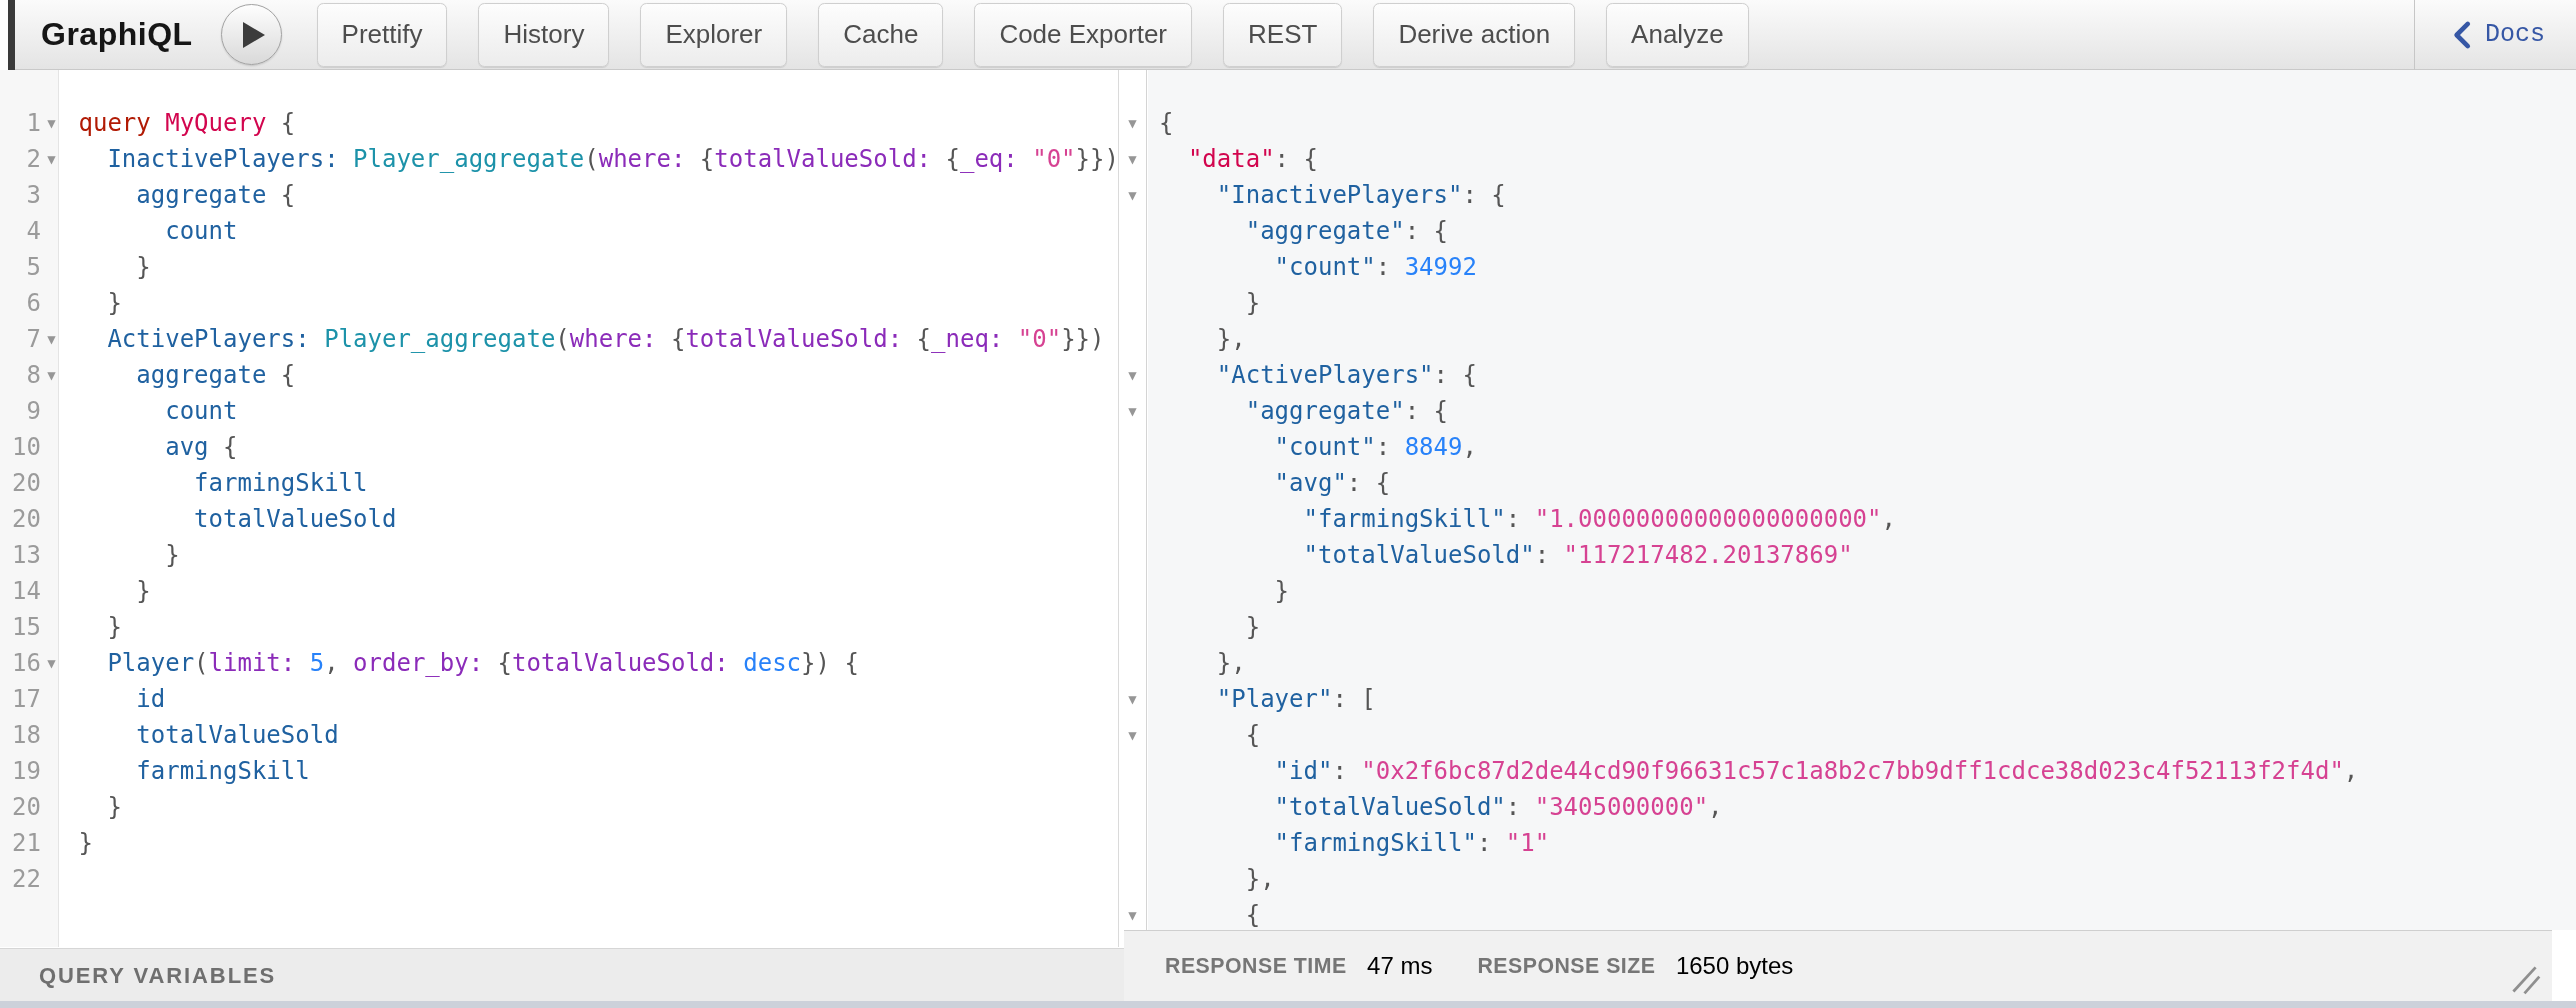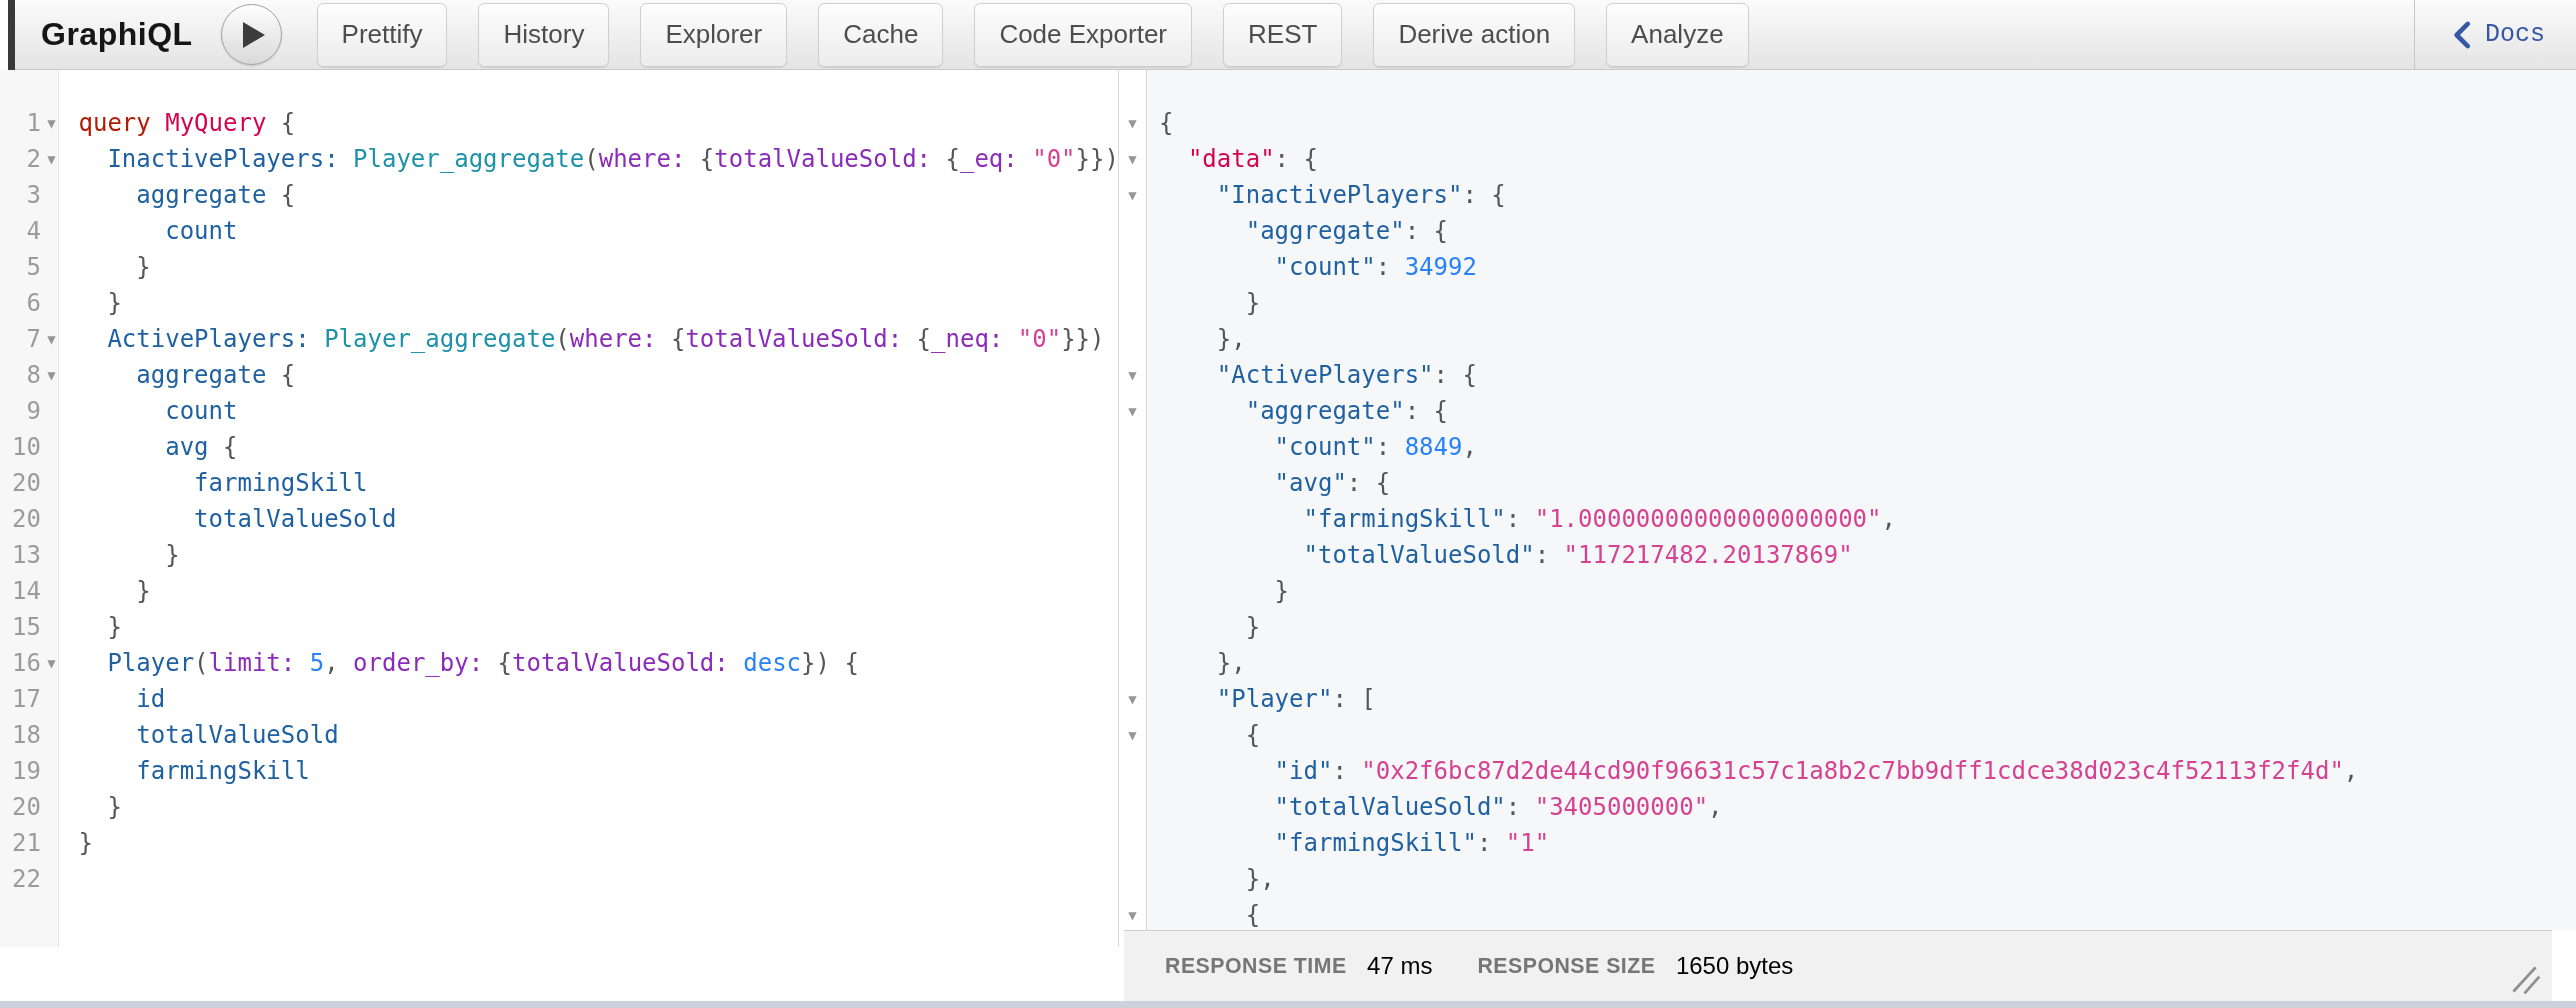--- a/index.html
+++ b/index.html
@@ -240,20 +240,23 @@
         <div class="code-line"><span class="tk-pln">    </span><span class="tk-prop">"Player"</span><span class="tk-punc">: [</span></div>
         <div class="code-line"><span class="tk-pln">      </span><span class="tk-punc">{</span></div>
         <div class="code-line"><span class="tk-pln">        </span><span class="tk-prop">"id"</span><span class="tk-punc">: </span><span class="tk-str">"0x2f6bc87d2de44cd90f96631c57c1a8b2c7bb9dff1cdce38d023c4f52113f2f4d"</span><span class="tk-punc">,</span></div>
         <div class="code-line"><span class="tk-pln">        </span><span class="tk-prop">"totalValueSold"</span><span class="tk-punc">: </span><span class="tk-str">"3405000000"</span><span class="tk-punc">,</span></div>
         <div class="code-line"><span class="tk-pln">        </span><span class="tk-prop">"farmingSkill"</span><span class="tk-punc">: </span><span class="tk-str">"1"</span></div>
         <div class="code-line"><span class="tk-pln">      </span><span class="tk-punc">},</span></div>
         <div class="code-line"><span class="tk-pln">      </span><span class="tk-punc">{</span></div>
       </div>
   </div>
 
+  <div class="varbar">
+    <span class="varbar-label">QUERY VARIABLES</span>
+  </div>
 
   <div class="resfooter">
     <span class="f-label">RESPONSE TIME</span>
     <span class="f-value">47 ms</span>
     <span class="f-label">RESPONSE SIZE</span>
     <span class="f-value">1650 bytes</span>
     <svg class="grip" width="37" height="37" viewBox="0 0 40 40">
       <line x1="8" y1="34" x2="32" y2="8" stroke="#8f8f8f" stroke-width="3"></line>
       <line x1="20" y1="36" x2="36" y2="18" stroke="#8f8f8f" stroke-width="3"></line>
     </svg>

